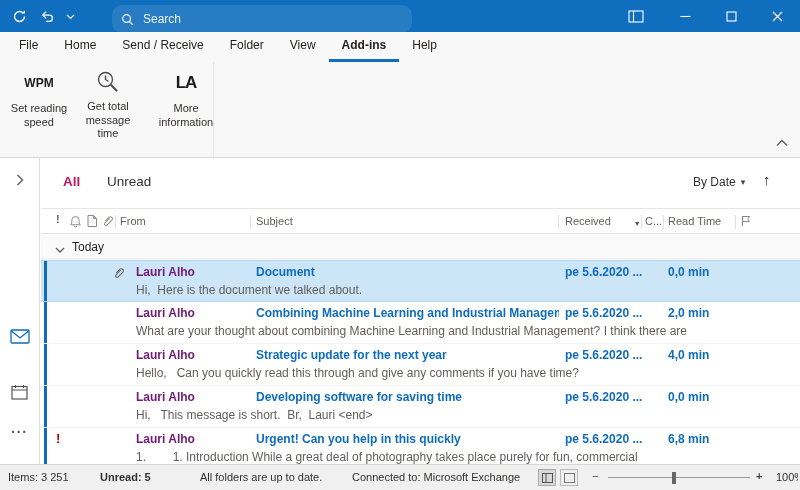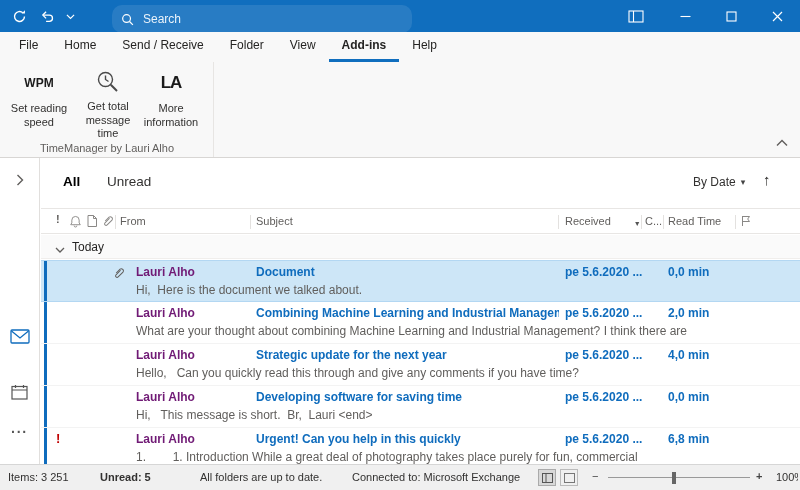--- a/index.html
+++ b/index.html
@@ -31,35 +31,35 @@
             border-bottom:1px solid #d8d6d4; }
   .ribbon-group { position:absolute; left:0; top:0; bottom:0; width:214px; border-right:1px solid #e7e5e3; }
   .rbtn { position:absolute; top:5px; height:74px; display:flex; flex-direction:column; align-items:center;
           gap:3px; text-align:center; }
   .rbtn .icon { height:32px; display:flex; align-items:center; justify-content:center; }
   .rbtn .lbl { font-size:11px; color:#323130; line-height:1.25; }
   .wpm-text { font-size:12px; font-weight:700; color:#1b1b1b; }
   .la-text { font-size:17px; font-weight:800; color:#1b1b1b; letter-spacing:-1px; }
   .btn1 { left:6px; width:66px; }
   .btn2 { left:76px; width:64px; }
-  .btn3 { left:138px; width:66px; }
+  .btn3 { left:153px; width:66px; }
   .group-label { position:absolute; left:0; bottom:3px; width:214px; text-align:center; font-size:11px; color:#605e5c; }
   .collapse-btn { position:absolute; right:12px; bottom:7px; }
 
   
   .main { position:absolute; top:158px; left:0; right:0; bottom:26px; background:#fff; }
   .sidebar { position:absolute; left:0; top:0; bottom:0; width:40px; border-right:1px solid #e1dfdd; }
   .sb-item { position:absolute; left:0; width:39px; height:28px; display:flex; align-items:center; justify-content:center; }
   .sb-chevron { top:8px; }
   .sb-mail { top:164px; }
   .sb-cal { top:220px; }
   .sb-dots { top:260px; color:#555; font-weight:700; font-size:14px; letter-spacing:1px; }
 
   .listpane { position:absolute; left:41px; top:0; right:0; bottom:0; }
-  .tab-all { position:absolute; left:22px; top:16px; color:#000000; font-weight:700; font-size:13.5px; }
+  .tab-all { position:absolute; left:22px; top:16px; color:#be185d; font-weight:700; font-size:13.5px; }
   .tab-unread { position:absolute; left:66px; top:16px; color:#323130; font-size:13.5px; }
   .by-date { position:absolute; left:652px; top:17px; color:#323130; font-size:12px; display:flex; gap:5px; align-items:center; }
   .by-date .chev { font-size:9px; color:#444; }
   .sort-asc { position:absolute; left:722px; top:13px; font-size:15px; color:#323130; }
 
   .col-header { position:absolute; top:50px; left:0; right:0; height:26px; border-top:1px solid #e8e6e4;
                 border-bottom:1px solid #e8e6e4; color:#605e5c; font-size:11px; }
   .col-header > * { position:absolute; top:6px; }
   .ch-imp { left:15px; top:4px; font-weight:700; }
   .ch-bell { left:29px; }
@@ -191,21 +191,20 @@
               <path d="M10.5 6.5v4l3 2"></path>
               <path d="M15.8 15.8L22 22" stroke-width="2"></path>
             </svg>
         </div>
         <div class="lbl">Get total message time</div>
       </div>
       <div class="rbtn btn3">
         <div class="icon la-text">LA</div>
         <div class="lbl">More information</div>
       </div>
-      <div class="group-label">TimeManager by Lauri Alho</div>
     </div>
     <div class="collapse-btn">
       <svg width="12" height="8" viewBox="0 0 12 8" fill="none" stroke="#605e5c" stroke-width="1.4">
           <path d="M1 6.5L6 1.5l5 5"></path>
         </svg>
     </div>
   </div>
 
   <div class="main">
 

